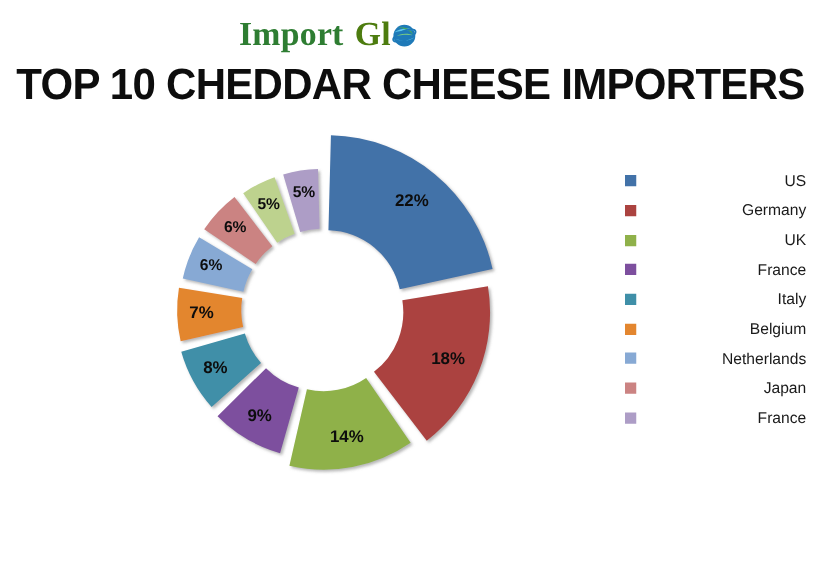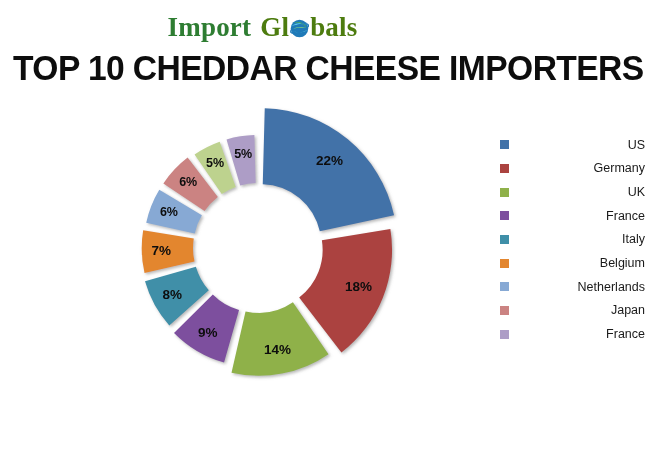--- a/index.html
+++ b/index.html
@@ -131,21 +131,20 @@
   <span class="logo-word-globals-wrap">
     <span>Gl</span>
       <span class="logo-globe"><svg viewBox="0 0 24 24" width="21" height="21" aria-hidden="true">
         <circle cx="12" cy="12" r="10" fill="#1f7ab8"></circle>
         <path d="M2.6 9.2 C 8 5.5, 16 4.2, 21.6 7.4 C 16.5 6.6, 8.2 7.6, 2.6 9.2 Z" fill="#5ec8e8"></path>
         <path d="M3 14.6 C 9 17.8, 17 17, 21.4 13.4 C 16 16.6, 8 17.2, 3 14.6 Z" fill="#5ec8e8"></path>
         <path d="M6.5 5 C 12 3.5, 18 6, 20 11 C 16 6.5, 10.5 4.8, 6.5 5 Z" fill="#4caf50"></path>
         <path d="M4.2 12.6 C 8 10, 15.5 9.4, 20.4 11.8 C 15 10.8, 8.6 11.2, 4.2 12.6 Z" fill="#7fd17f"></path>
         <ellipse cx="12" cy="12" rx="11" ry="4.2" transform="rotate(-22 12 12)" fill="none" stroke="#1f7ab8" stroke-width="1.5"></ellipse>
       </svg></span>
-      <span>bals</span>
   </span>
 </div>
 
 <div id="page-title">TOP 10 CHEDDAR CHEESE IMPORTERS</div>
 
 <div id="donut-chart">
   <svg viewBox="0 0 330 320">
     <defs>
       <filter id="sliceShadow" x="-30%" y="-30%" width="170%" height="170%">
         <feDropShadow dx="1.6" dy="1.6" stdDeviation="1.4" flood-color="#7a7a7a" flood-opacity="0.55"></feDropShadow>

